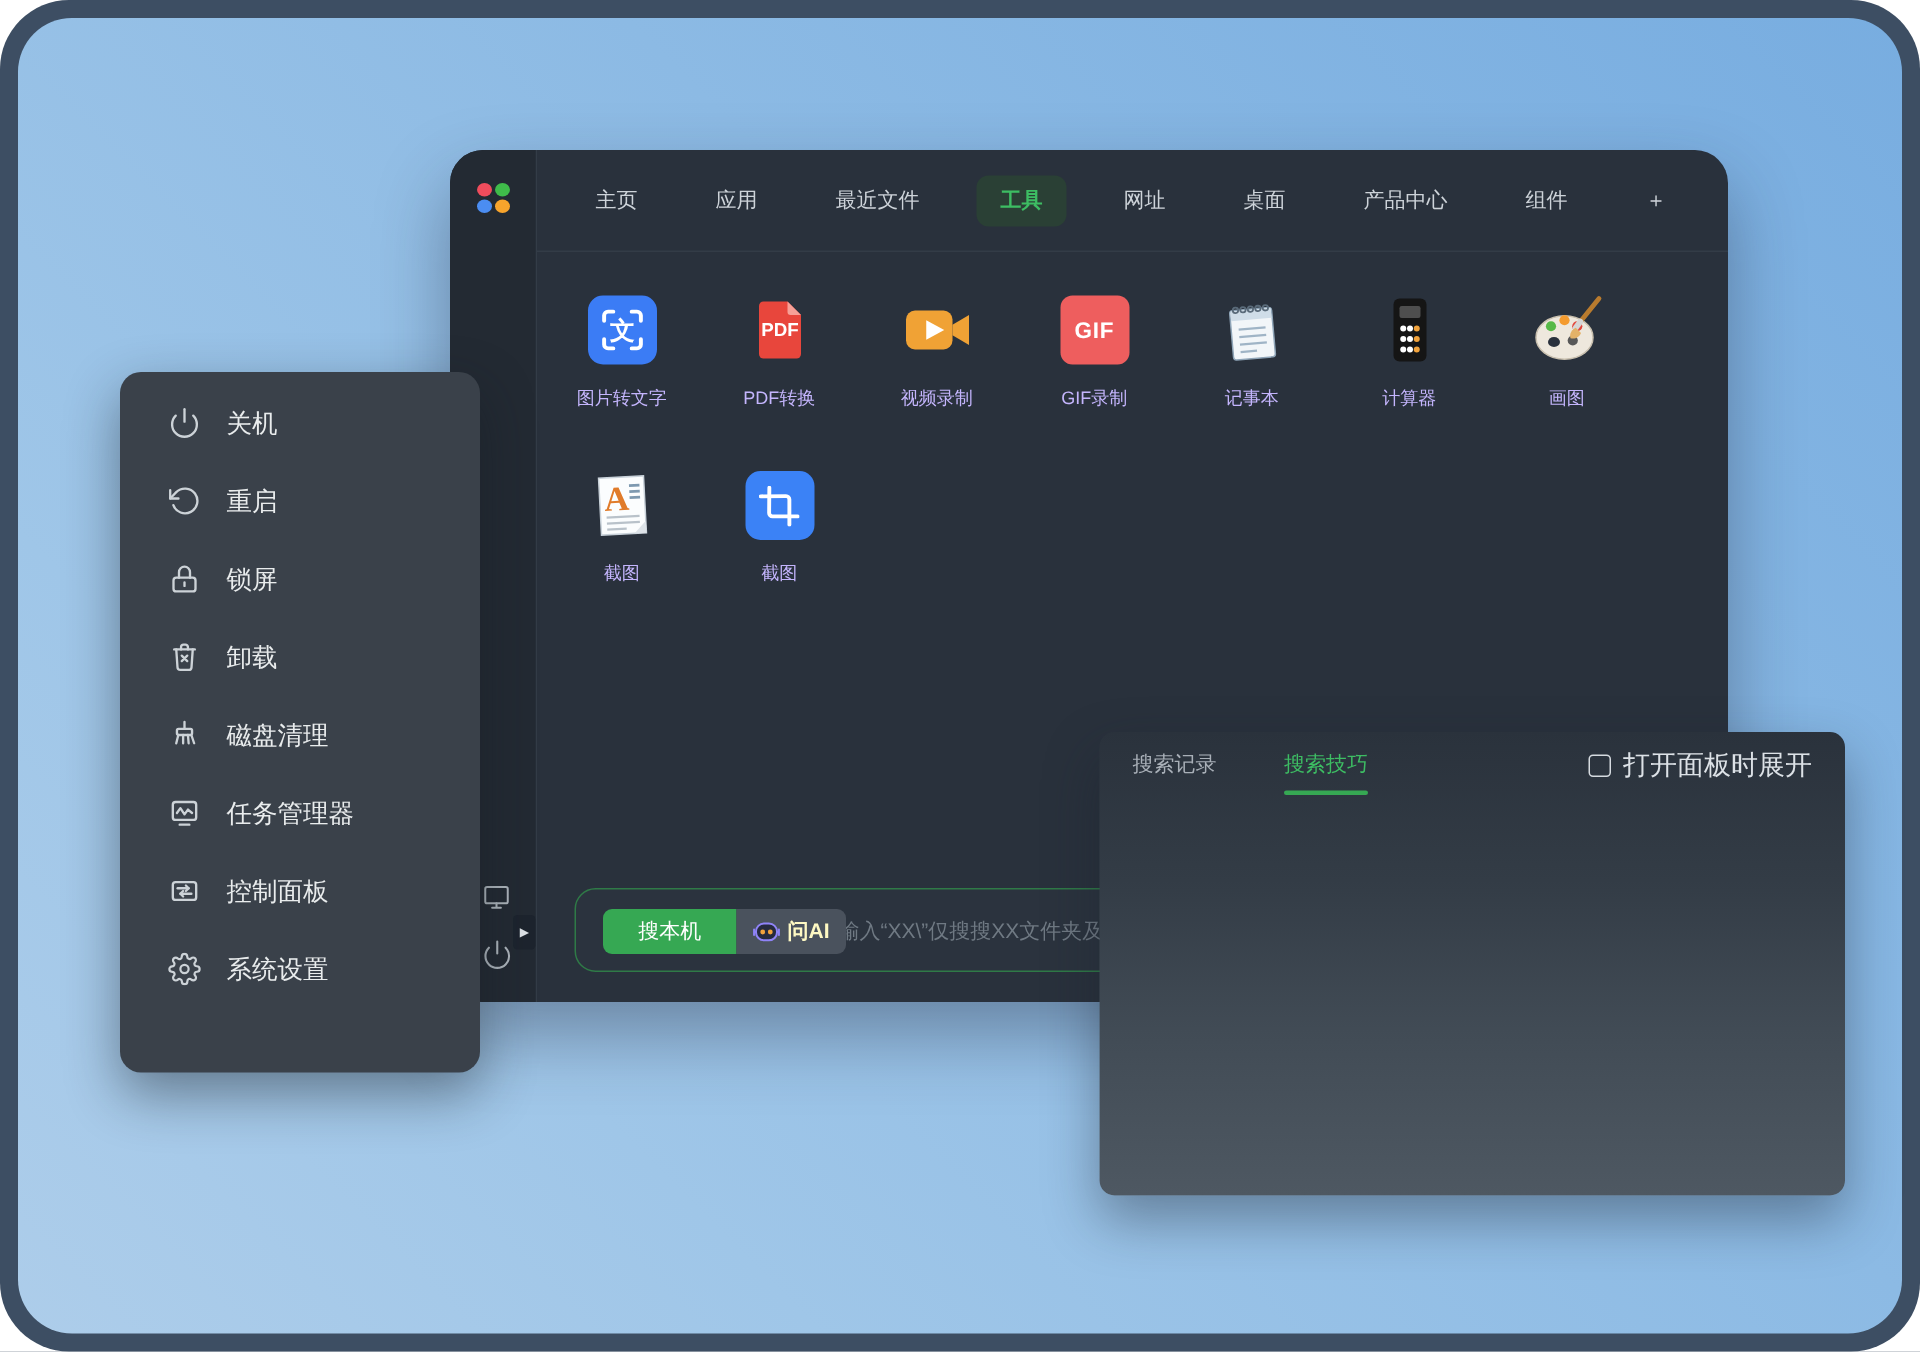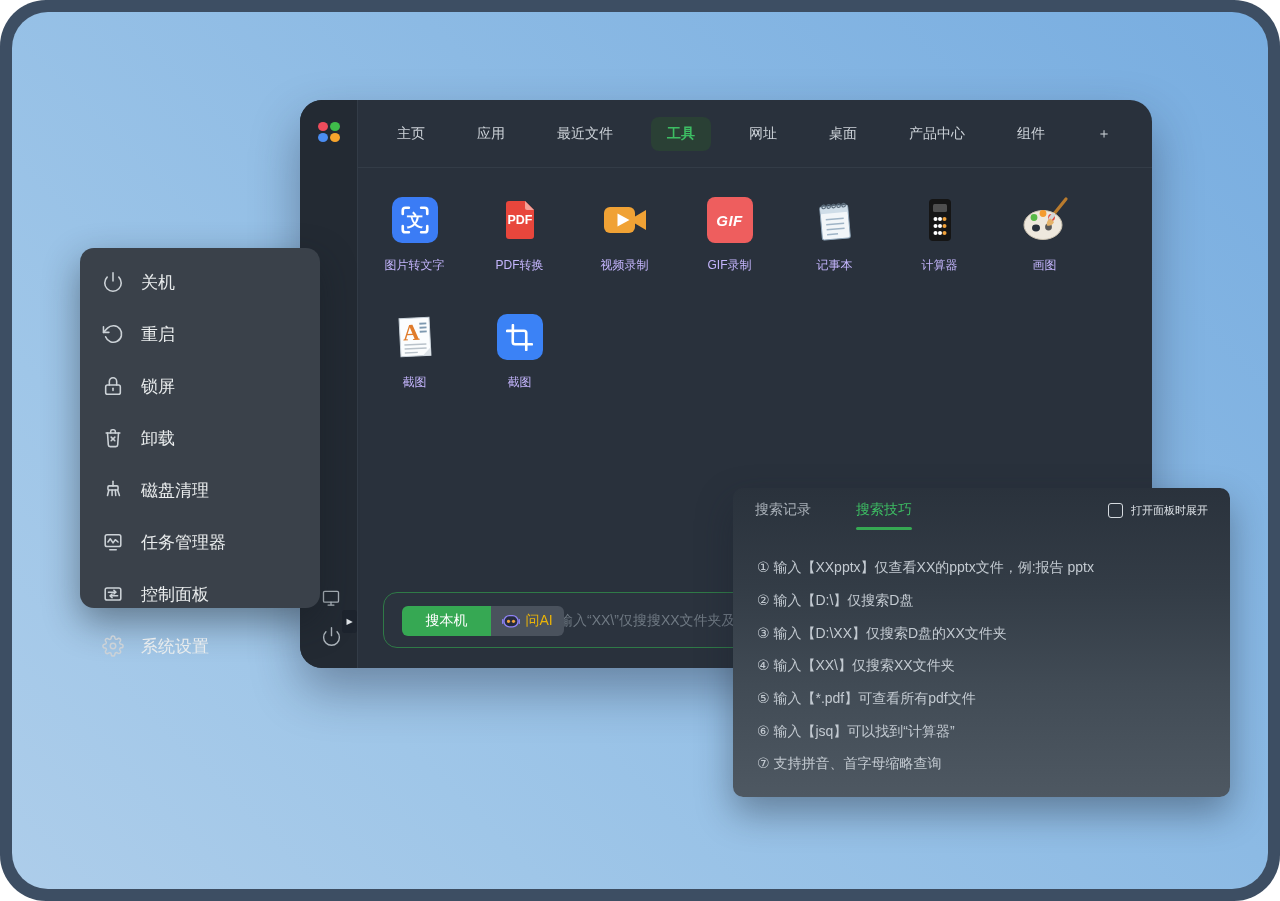--- a/index.html
+++ b/index.html
@@ -30,56 +30,56 @@
   .tab { font-size:14px; color:#cdd3d9; white-space:nowrap; cursor:default; }
   .tab.selected { color:#3dbd63; background:#2a4035; padding:8px 16px; border-radius:8px; margin:12px -14px; font-weight:bold; }
 
   .tool-row { position:absolute; left:62px; display:flex; }
   .row1 { top:96px; } .row2 { top:213px; }
   .tool-cell { width:105px; display:flex; flex-direction:column; align-items:center; }
   .tool-cell .glyph { height:48px; display:flex; align-items:center; justify-content:center; }
   .tool-cell .t-label { margin-top:13px; font-size:12px; color:#c4b5fd; }
   .tile { width:46px; height:46px; border-radius:10px; display:flex; align-items:center; justify-content:center; }
   .tile-blue   { background:#3b7cf5; }
-  .tile-red    { background:#ee5e5e; border-radius:8px;font-style:italic; }
+  .tile-red    { background:#ee5e5e; border-radius:8px; }
   .tile-crop   { background:#3b82f6; }
   .gif-text { color:#fff; font-weight:bold; font-size:15px; letter-spacing:.5px; }
 
   
   .searchbar { position:absolute; left:83px; top:492px; width:687px; height:56px; background:#2b333e;
                border:1px solid #2f7a47; border-radius:14px; }
   .searchbar input { position:absolute; inset:0; background:transparent; border:none; outline:none;
                      padding-left:175px; font-size:14px; color:#dfe4e9; font-family:inherit; }
   .searchbar input::placeholder { color:#6f7983; opacity:1; }
   .seg { position:absolute; left:18px; top:13px; height:30px; display:flex; z-index:2; }
   .seg-local { width:89px; background:#36a853; color:#fff; font-size:14px; border-radius:6px 0 0 6px;
                display:flex; align-items:center; justify-content:center; }
-  .seg-ai { width:73px; background:#4a525d; color:#eab308; font-size:14px; border-radius:0 6px 6px 0;
-            display:flex; align-items:center; justify-content:center; gap:5px; }
-
-  
-  .power-menu { position:absolute; left:80px; top:248px; width:240px; height:360px; background:#3a414a;
-                border-radius:14px; box-shadow:0 14px 36px rgba(20,26,34,.45); padding:8px 0; z-index:30; }
+  .seg-ai { width:73px; background:#4a525d; color:#fef9c3; font-size:14px; border-radius:0 6px 6px 0;
+            display:flex; align-items:center; justify-content:center; gap:5px;font-weight:bold; }
+
+  
+  .power-menu { position:absolute; left:80px; top:248px; width:240px; height:467px; background:#3a414a;
+                border-radius:14px; box-shadow:0 14px 36px rgba(20,26,34,.45); padding:8px 10px; z-index:30; }
   .menu-item { height:52px; display:flex; align-items:center; padding-left:22px; gap:17px; }
   .menu-item svg { flex:0 0 auto; }
   .m-label { font-size:17px; color:#e9eced; }
 
   
   .tips-panel { position:absolute; left:733px; top:488px; width:497px; height:309px; border-radius:10px; z-index:40;
                 background:linear-gradient(180deg,#2a323c 0%,#333c46 32%,#414b55 64%,#4e5862 100%);
                 box-shadow:0 16px 36px rgba(25,32,45,.4); }
   .panel-header { height:44px; display:flex; align-items:center; padding:0 22px; }
   .p-tab { font-size:14px; color:#a9b0b8; position:relative; white-space:nowrap; }
   .p-tab + .p-tab { margin-left:45px; }
   .p-tab.active { color:#3dbd63; }
   .p-tab.active::after { content:""; position:absolute; left:0; right:0; bottom:-11px; height:3px;
                          background:#36a853; border-radius:2px; }
   .expand-opt { margin-left:auto; display:flex; align-items:center; gap:8px; }
   .checkbox { width:15px; height:15px; border:1.6px solid #d6dbe0; border-radius:3px; }
-  .expand-label { font-size:11px; color:#dde2e7; }
+  .expand-label { font-size:18px; color:#dde2e7; }
   .tips-list { position:absolute; left:24px; top:64px; right:18px; }
   .tip { height:32.7px; display:flex; align-items:center; font-size:14px; color:#c3cad1; white-space:nowrap; }
 
   svg { display:block; }
 </style>
 </head>
 <body>
 
 <div class="stage">
   <div class="frame"></div>
@@ -358,23 +358,14 @@
 
   <div class="tips-panel">
     <div class="panel-header">
       <span class="p-tab">搜索记录</span>
       <span class="p-tab active">搜索技巧</span>
       <div class="expand-opt">
         <span class="checkbox"></span>
         <span class="expand-label">打开面板时展开</span>
       </div>
     </div>
-    <div class="tips-list">
-      <div class="tip">① 输入【XXpptx】仅查看XX的pptx文件，例:报告 pptx</div>
-      <div class="tip">② 输入【D:\】仅搜索D盘</div>
-      <div class="tip">③ 输入【D:\XX】仅搜索D盘的XX文件夹</div>
-      <div class="tip">④ 输入【XX\】仅搜索XX文件夹</div>
-      <div class="tip">⑤ 输入【*.pdf】可查看所有pdf文件</div>
-      <div class="tip">⑥ 输入【jsq】可以找到“计算器”</div>
-      <div class="tip">⑦ 支持拼音、首字母缩略查询</div>
-    </div>
   </div>
 </div>
 
 </body></html>

